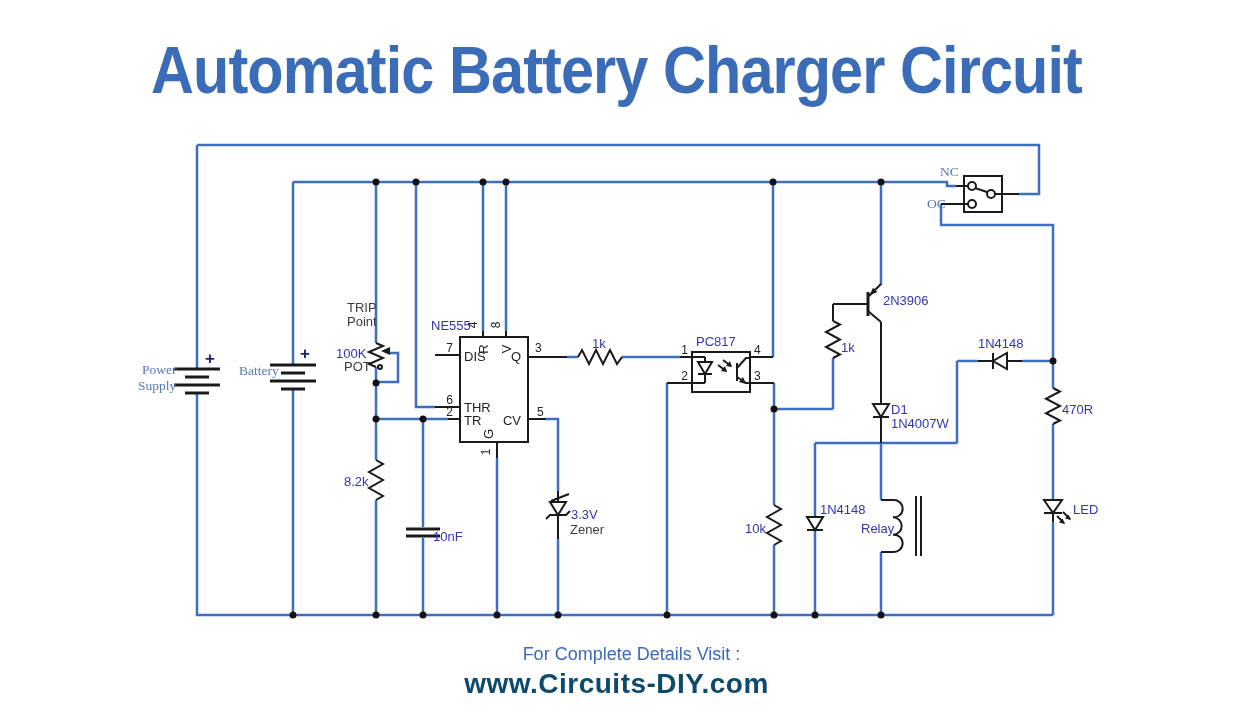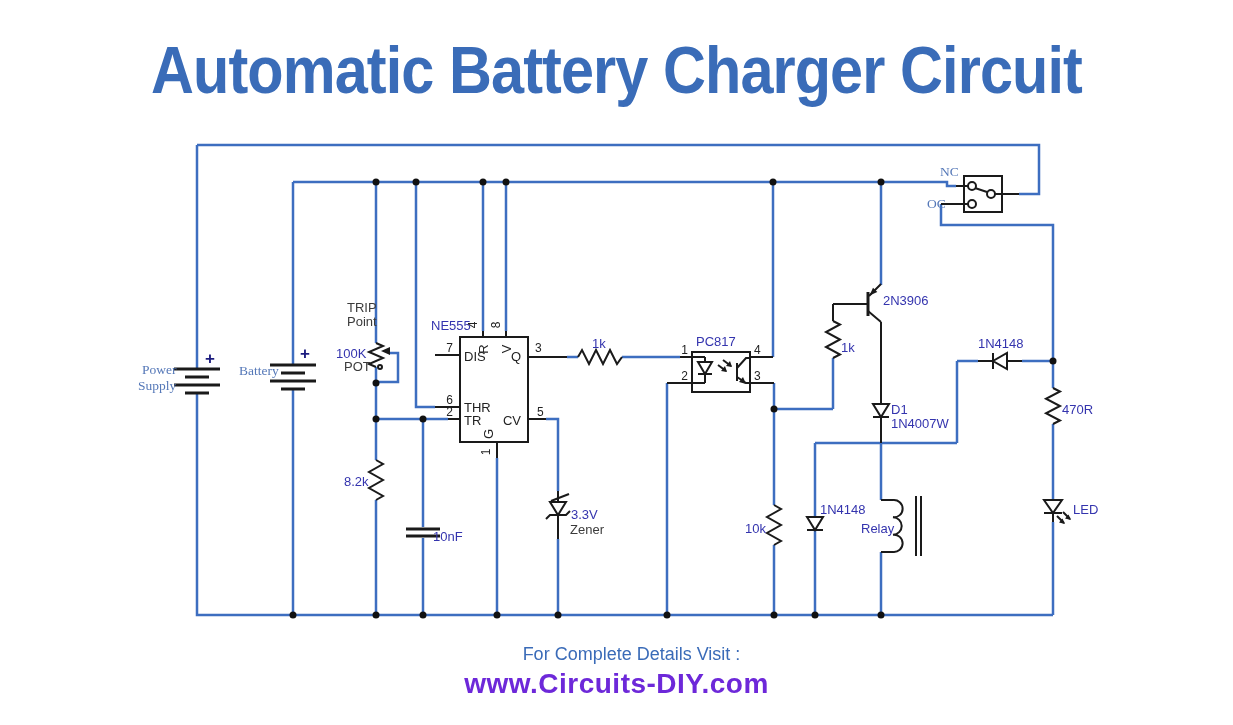--- a/index.html
+++ b/index.html
@@ -4,21 +4,21 @@
 <style>
   html,body{margin:0;padding:0;background:#ffffff;}
   body{width:1233px;height:725px;position:relative;overflow:hidden;
        font-family:"Liberation Sans",sans-serif;}
   .title{position:absolute;top:32px;left:0;width:1233px;text-align:center;
          font-size:66px;font-weight:bold;color:#3a6cb8;letter-spacing:-1px;
          transform:scaleX(0.90);transform-origin:center;white-space:nowrap;}
   .footer1{position:absolute;top:644px;left:15px;width:1233px;text-align:center;
            font-size:18px;font-weight:normal;color:#3a6bb8;}
   .footer2{position:absolute;top:668px;left:0;width:1233px;text-align:center;
-           font-size:28px;font-weight:bold;color:#6d28d9;letter-spacing:0.5px;}
+           font-size:28px;font-weight:bold;color:#0c4a6e;letter-spacing:0.5px;}
   svg{position:absolute;top:0;left:0;}
   svg text{font-family:"Liberation Sans",sans-serif;}
   .lbl-blue{fill:#3434ae;font-size:13px;}
   .lbl-dark{fill:#3b3b3b;font-size:13px;}
   .lbl-serif{fill:#5578b8;font-size:13.5px;font-family:"Liberation Serif",serif;}
   .pin-name{fill:#222;font-size:13px;}
   .pin-num{fill:#222;font-size:12px;}
   .plus{fill:#1b1b7e;font-size:17px;font-weight:bold;}
   .wire{stroke:#3d6ec0;stroke-width:2.5;fill:none;}
   .blk{stroke:#1a1a1a;stroke-width:2;fill:none;}

